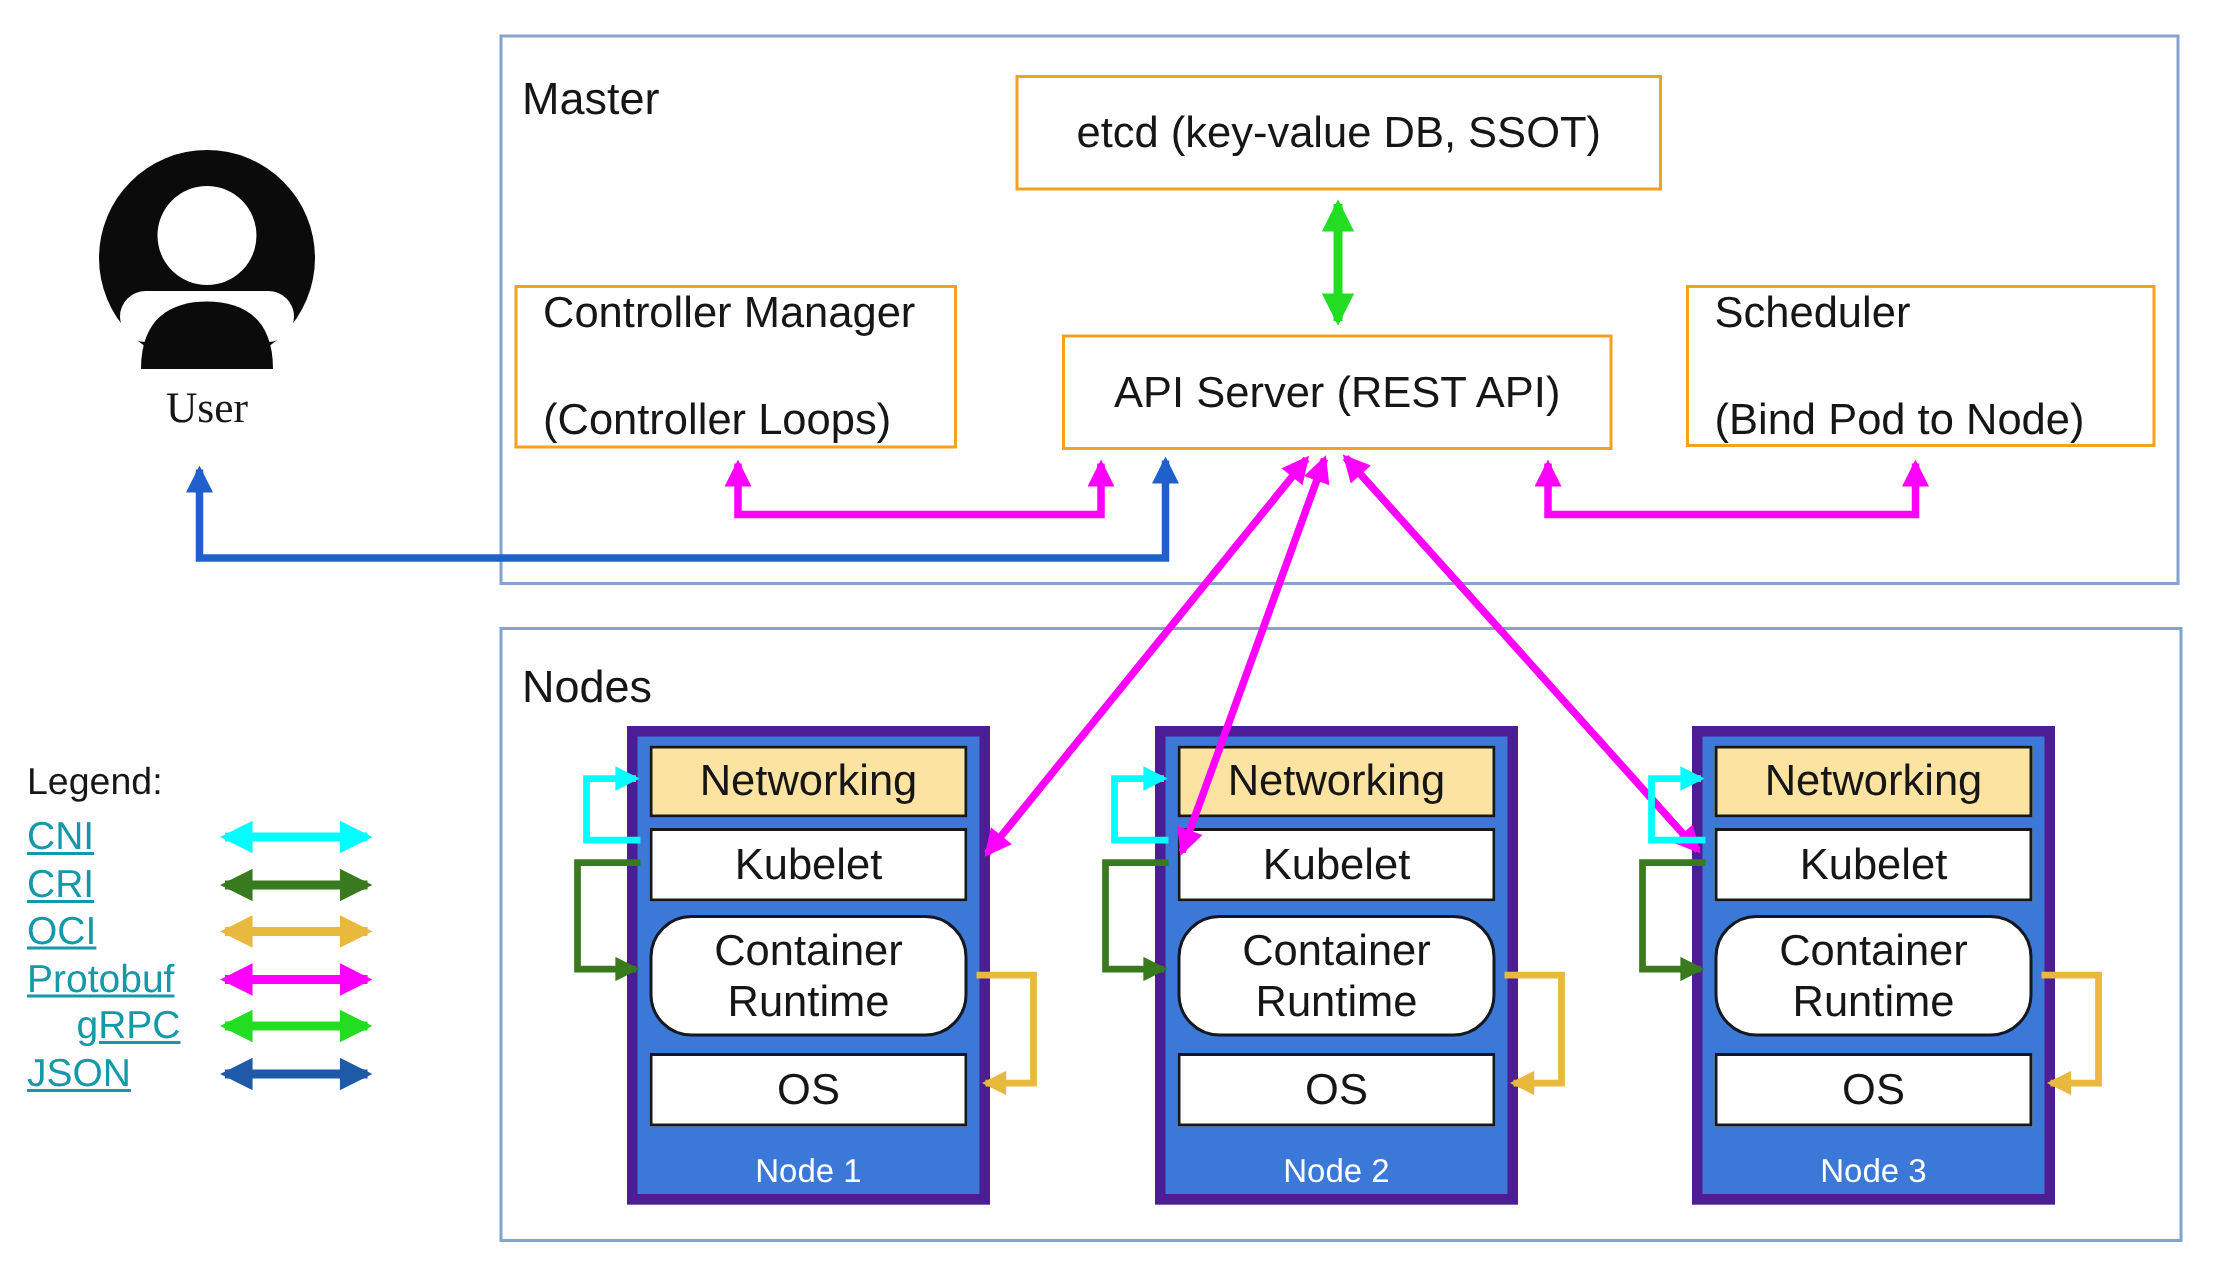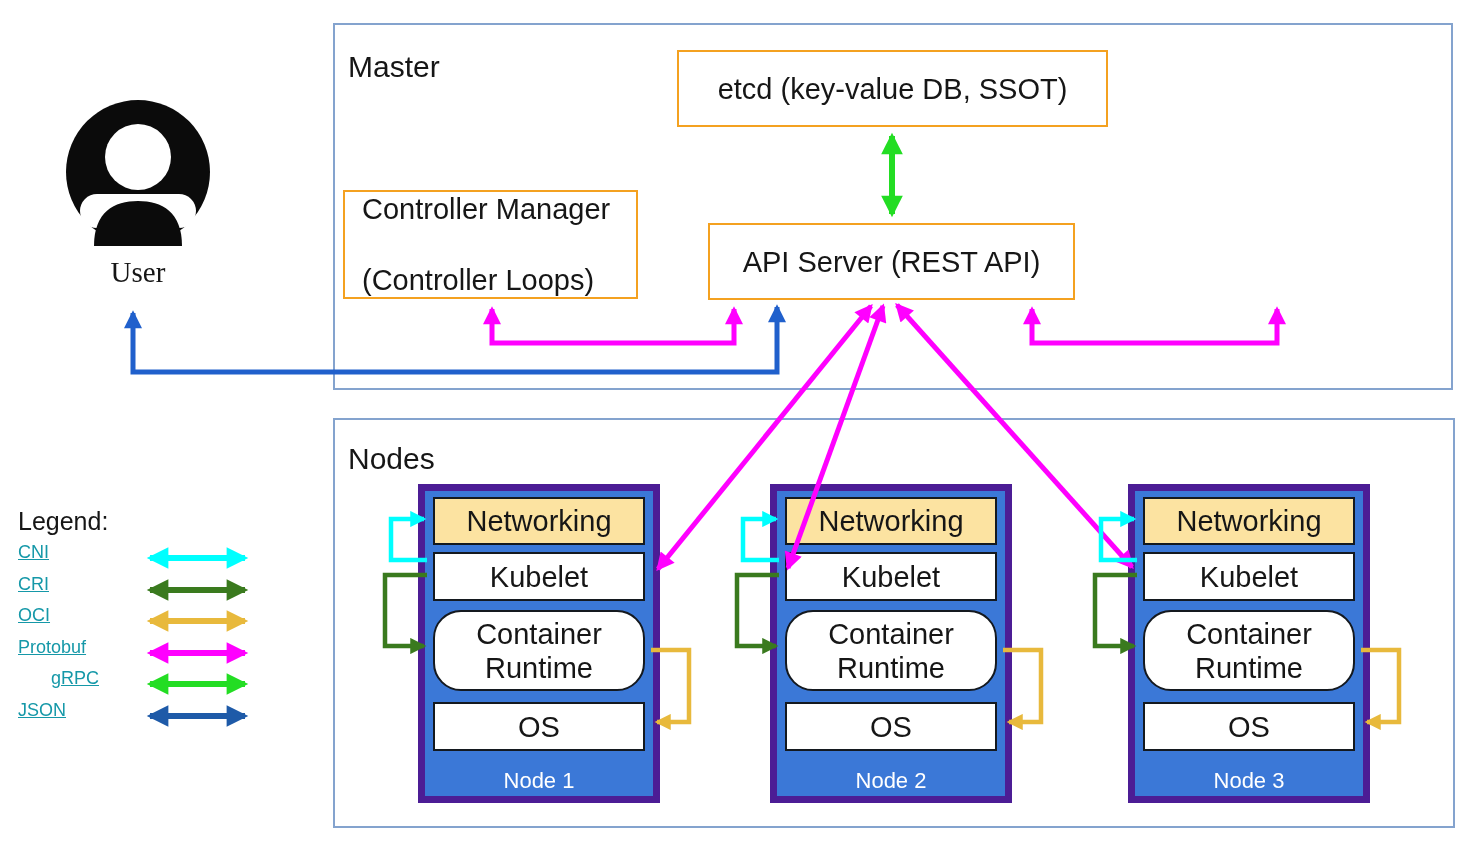--- a/index.html
+++ b/index.html
@@ -27,21 +27,21 @@
   }
   .layer.networking{top:6px;height:48px;background:#FCE3A1;}
   .layer.kubelet{top:61px;height:49px;}
   .layer.runtime{top:119px;height:81px;border-radius:28px;}
   .layer.os{top:211px;height:49px;}
   .node-name{position:absolute;left:0;right:0;top:277px;text-align:center;color:#ffffff;font-size:22px;}
   .user-figure{position:absolute;left:63px;top:97px;width:150px;}
   .user-label{position:absolute;left:68px;top:256px;width:140px;text-align:center;font-size:29px;font-family:Liberation Serif, serif;}
   .legend-title{position:absolute;left:18px;top:507px;font-size:25px;color:#161616;}
   .legend-link{
-    position:absolute;left:18px;height:31px;font-size:18px;color:#1598A8;
+    position:absolute;left:18px;height:31px;font-size:26px;color:#1598A8;
     text-decoration:underline;cursor:pointer;white-space:nowrap;
   }
 </style>
 </head>
 <body>
 
 <div class="canvas">
 
   <div class="user-figure">
     <svg width="150" height="150" viewBox="-75 -75 150 150">
@@ -62,20 +62,24 @@
 
   <div class="obox leftpad" style="left: 343px; top: 190px; width: 295px; height: 109px; border-color: rgb(244, 161, 32);">
     <div>Controller Manager</div>
     <div>(Controller Loops)</div>
   </div>
 
   <div class="obox center" style="left: 708px; top: 223px; width: 367px; height: 77px; border-color: rgb(244, 161, 32);">
     <span>API Server (REST API)</span>
   </div>
 
+  <div class="obox leftpad" style="left: 1124px; top: 190px; width: 313px; height: 108px; border-color: rgb(244, 161, 32);">
+    <div>Scheduler</div>
+    <div>(Bind Pod to Node)</div>
+  </div>
 
   <div class="frame" style="left: 333px; top: 418px; width: 1122px; height: 410px; border-color: rgb(132, 163, 206);"></div>
   <div class="frame-title" style="left:348px;top:442px;">Nodes</div>
 
   <div class="node" style="left: 418px; background: rgb(59, 120, 215);">
     <div class="layer networking" style="background: rgb(252, 227, 161);">Networking</div>
     <div class="layer kubelet">Kubelet</div>
     <div class="layer runtime">Container Runtime</div>
     <div class="layer os">OS</div>
     <div class="node-name">Node 1</div>

